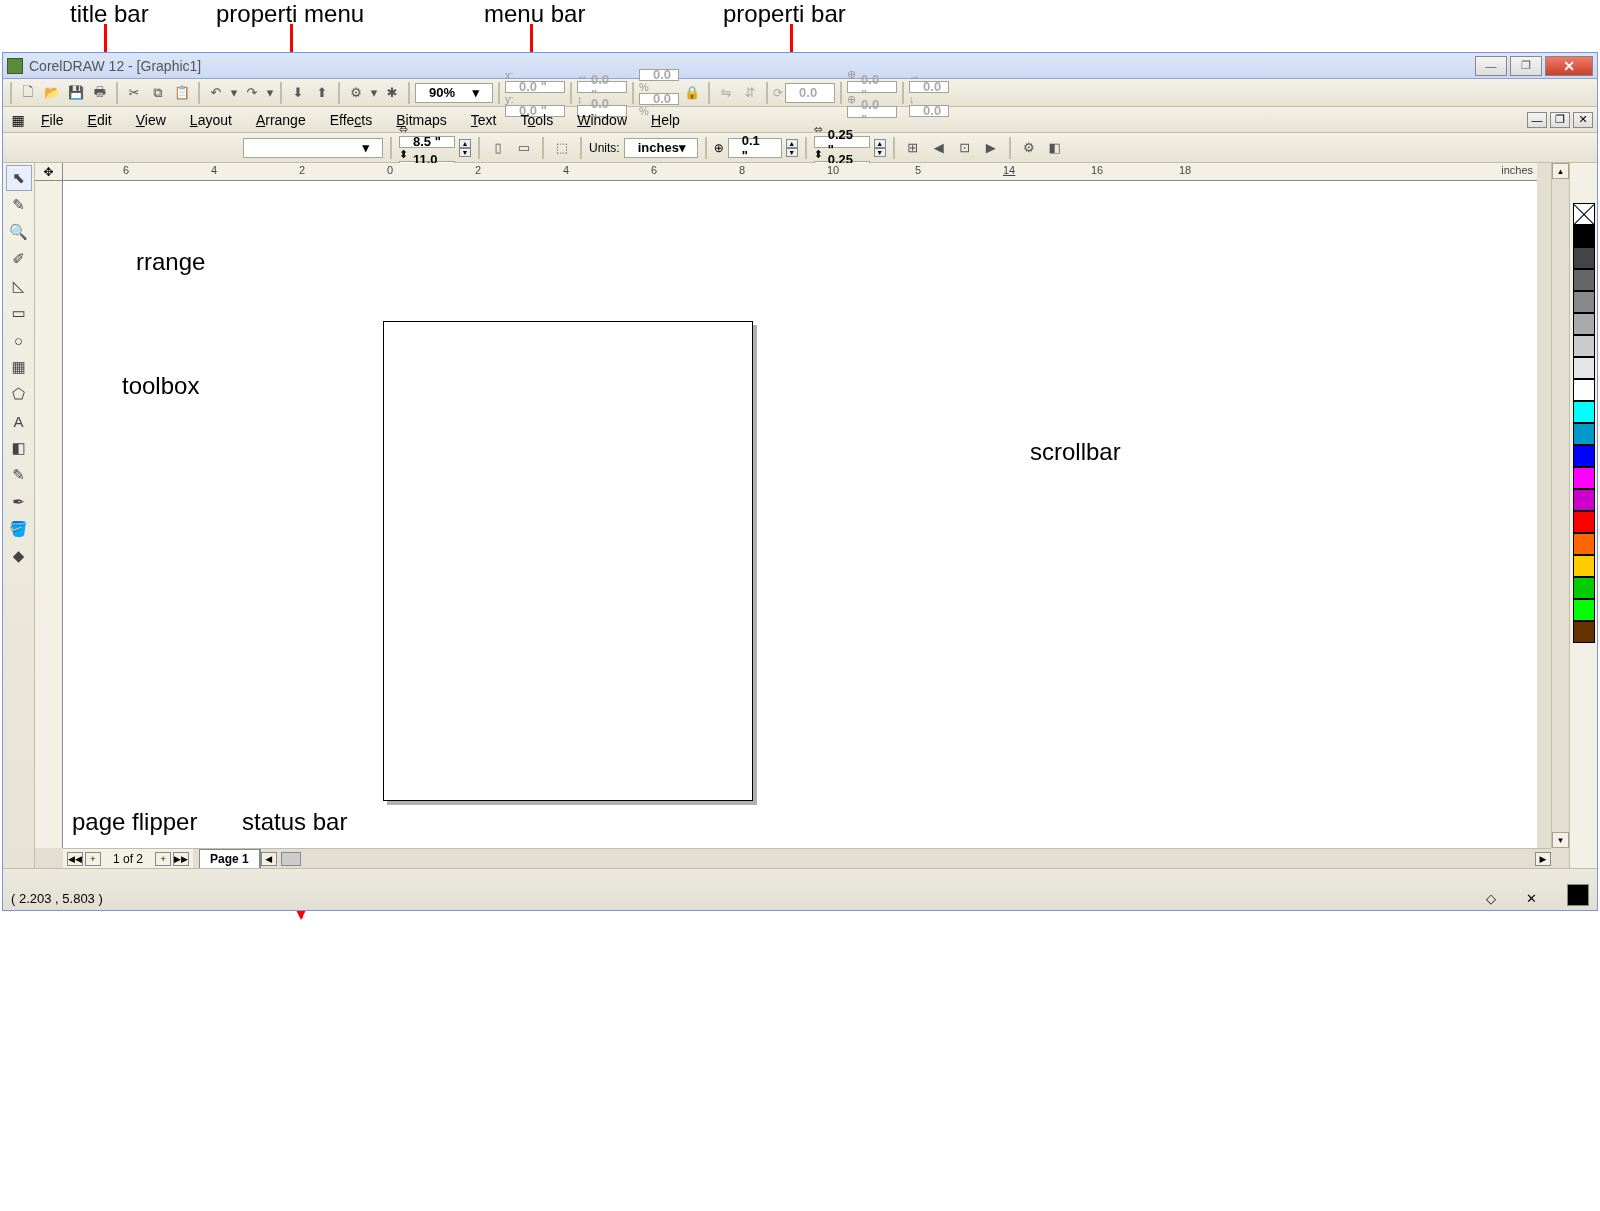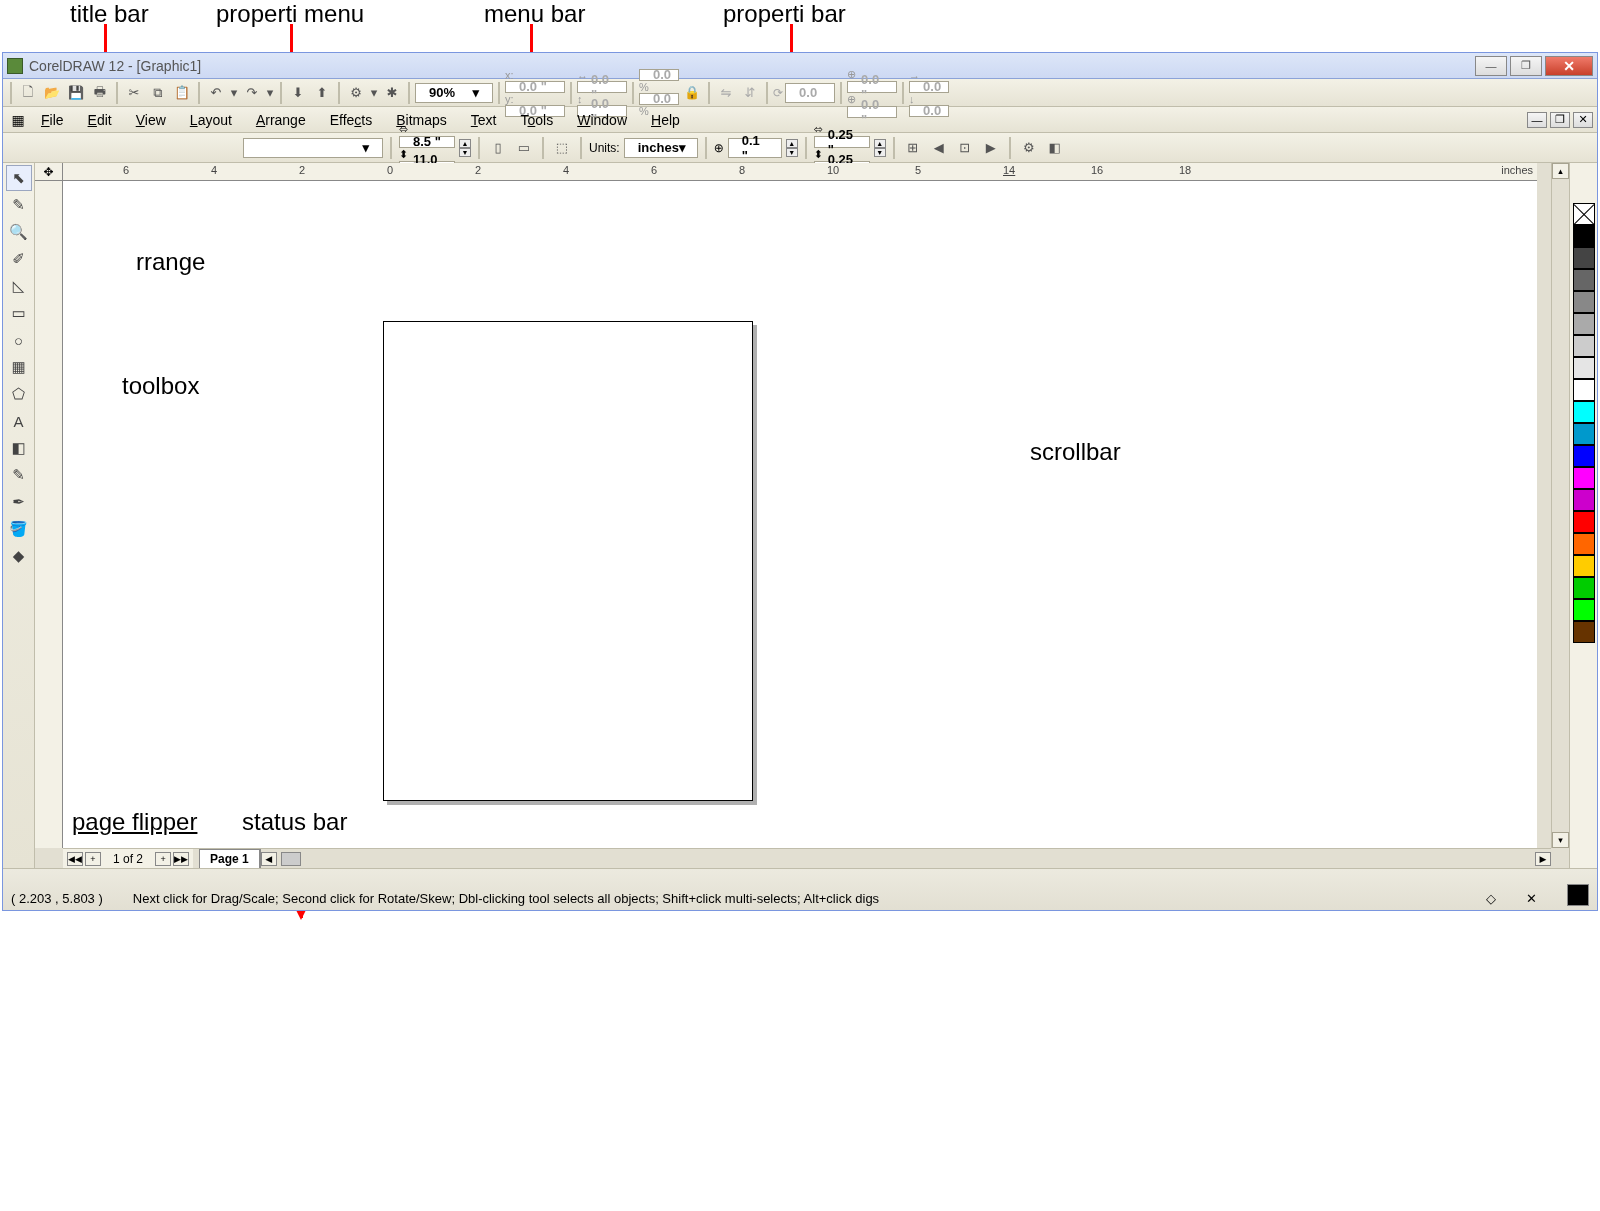--- a/index.html
+++ b/index.html
@@ -76,21 +76,21 @@
 
 <div class="annotation" style="top:248px; left:136px;">rrange</div>
 <div style="position:absolute;top:208px;left:160px;height:38px;" class="arrow-down"></div>
 
 <div class="annotation" style="top:372px; left:122px;">toolbox</div>
 <div style="position:absolute;top:384px;left:30px;width:85px;" class="arrow-right"></div>
 
 <div class="annotation" style="top:438px; left:1030px;">scrollbar</div>
 <div style="position:absolute;top:450px;left:1134px;width:80px;" class="arrow-left"></div>
 
-<div class="annotation" style="top:808px; left:72px;text-decoration:underline;">page flipper</div>
+<div class="annotation" style="top:808px; left:72px;">page flipper</div>
 <div style="position:absolute;top:838px;left:140px;height:48px;" class="arrow-down"></div>
 
 <div class="annotation" style="top:808px; left:242px;">status bar</div>
 <div style="position:absolute;top:838px;left:300px;height:80px;" class="arrow-down"></div>
 
 <div class="app">
 
   <div class="titlebar">
     <span style="width:16px;height:16px;background:#5a8a3a;border:1px solid #3a5a2a;margin-right:6px;"></span>
     <span>CorelDRAW 12 - [Graphic1]</span>
@@ -321,20 +321,19 @@
         <div class="pn-btn" style="margin-left:auto;margin-right:4px;">◀</div>
         <div style="width:20px;height:14px;background:#ccc;border:1px solid #888;"></div>
         <div style="flex:1;"></div>
         <div class="pn-btn">▶</div>
       </div>
     </div>
   </div>
 
   <div class="statusbar">
     <span>( 2.203 , 5.803 )</span>
-    <span>Next click for Drag/Scale; Second click for Rotate/Skew; Dbl-clicking tool selects all objects; Shift+click multi-selects; Alt+click digs</span>
     <span style="flex:1;"></span>
     <span>◇</span>
     <span>✕</span>
     <span style="width:22px;height:22px;background:#000;border:1px solid #888;"></span>
   </div>
 
 </div>
 
 </body></html>

